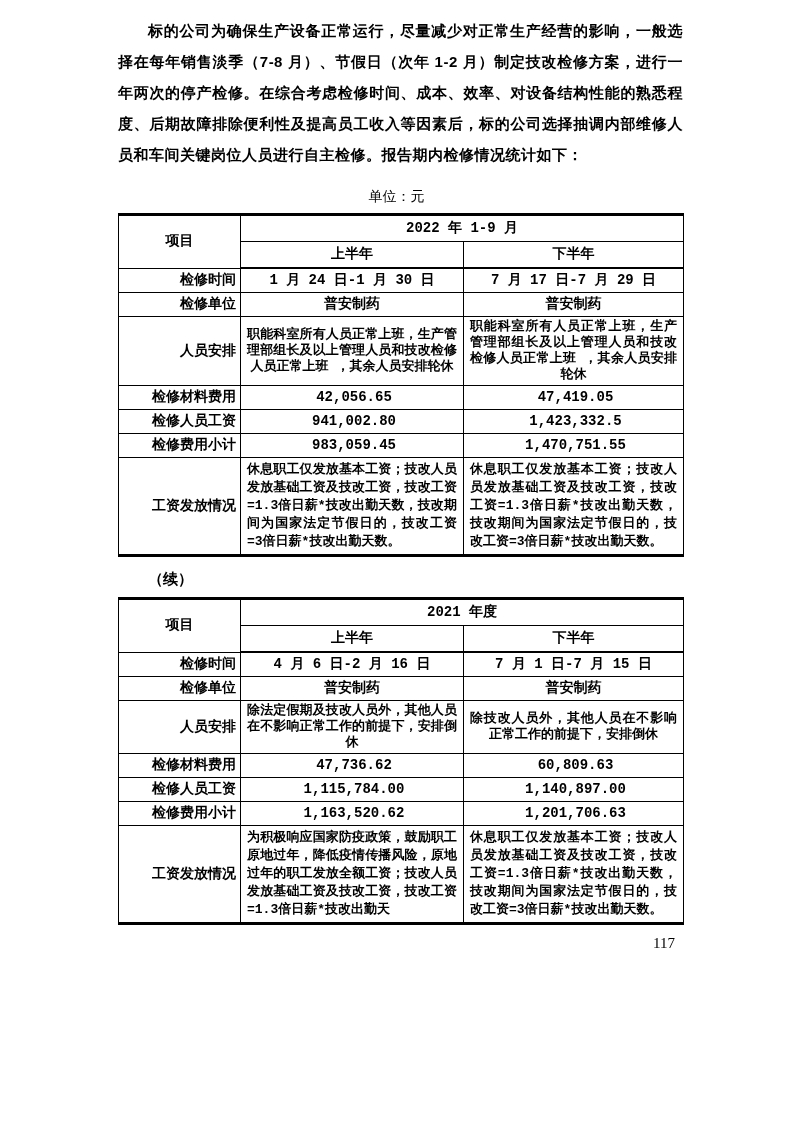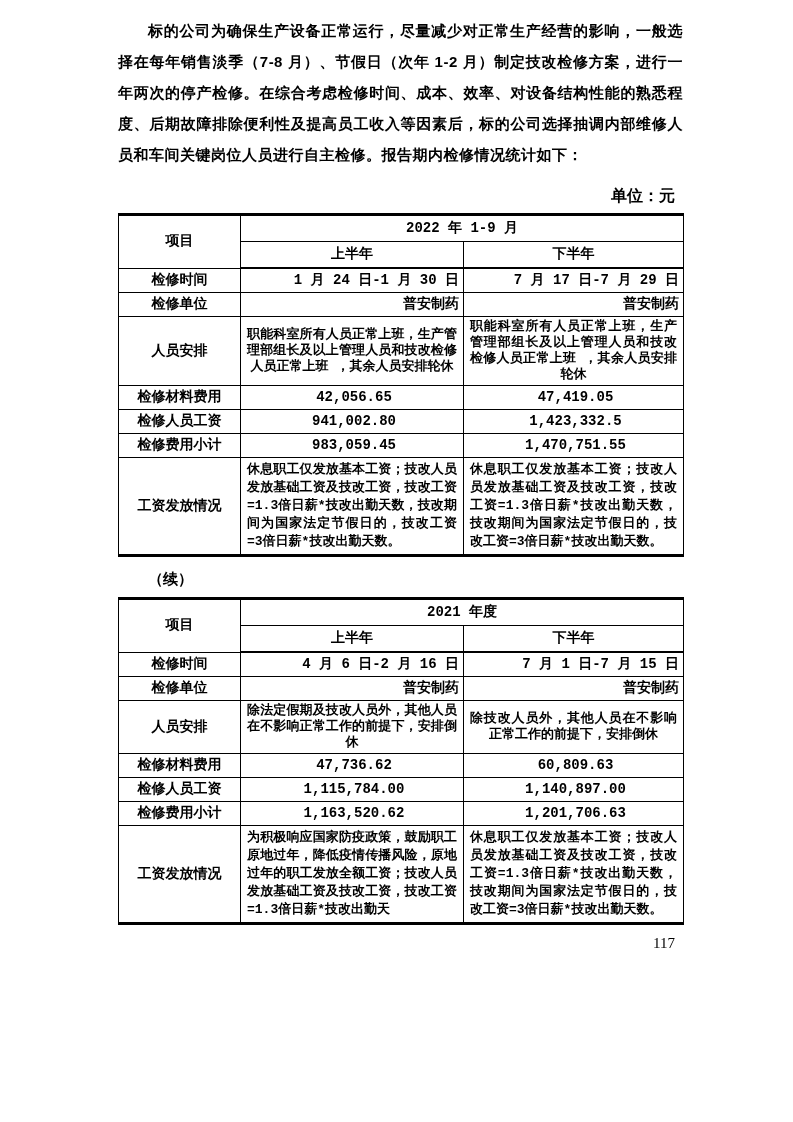--- a/index.html
+++ b/index.html
@@ -24,23 +24,23 @@
   .para {
     font-size: 15px;
     line-height: 31px;
     font-weight: bold;
     text-align: justify;
     text-indent: 30px;
     letter-spacing: 0.5px;
   }
   .unit-line {
     margin-top: 2px;
-    font-size: 16px;
-    font-weight: bold;
-    text-align: right;
+    font-size: 14px;
+    font-weight: normal;
+    text-align: center;
     padding-right: 8px;
     height: 22px;
     line-height: 22px;
   }
   table.doc-table {
     margin-top: 6px;
     border-collapse: collapse;
     width: 565px;
     table-layout: fixed;
     border-top: 3px solid #000;
@@ -54,22 +54,22 @@
   table.doc-table col.c3 { width: 220px; }
   table.doc-table td {
     border: 1px solid #000;
     padding: 3px 4px;
     text-align: center;
     vertical-align: middle;
     line-height: 17px;
   }
   table.doc-table thead td { padding: 4px 4px; }
   table.doc-table thead tr:last-child td { border-bottom: 2px solid #000; }
-  table.doc-table td.lbl { text-align: center; }
-  table.doc-table td.val.align-center { text-align: right; }
+  table.doc-table td.lbl { text-align: right; }
+  table.doc-table td.val.align-center { text-align: center; }
   table.doc-table td.val.align-right  { padding-right: 0; }
   table.doc-table td.val.align-justify {
     text-align: justify;
     font-size: 13px;
     line-height: 18px;
     padding: 3px 6px;
   }
   table.doc-table td.val.align-justifycenter {
     text-align: justify;
     text-align-last: center;

